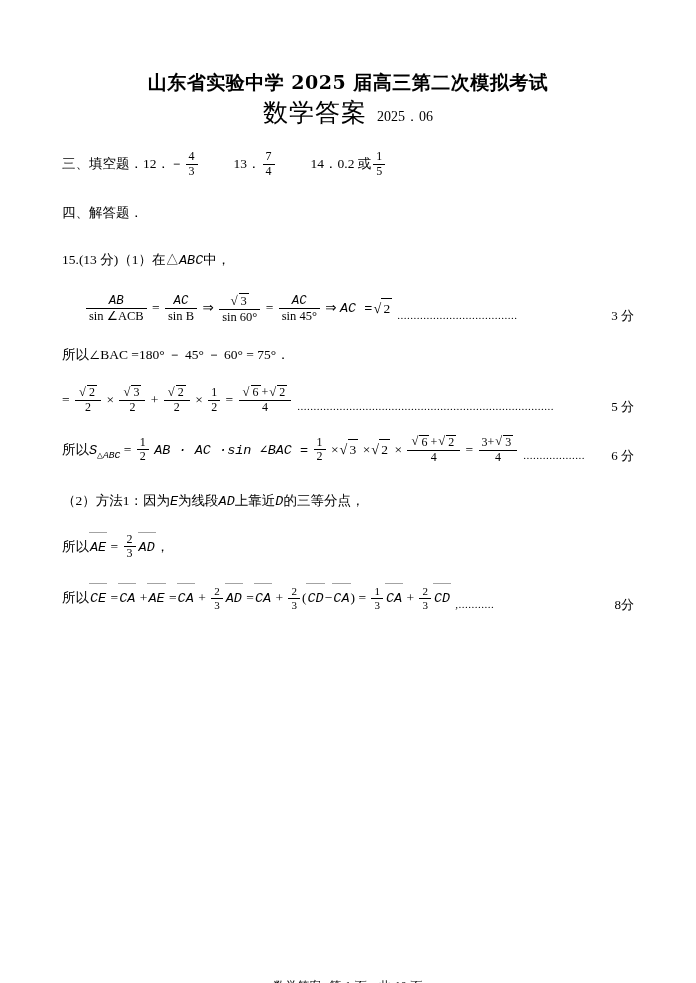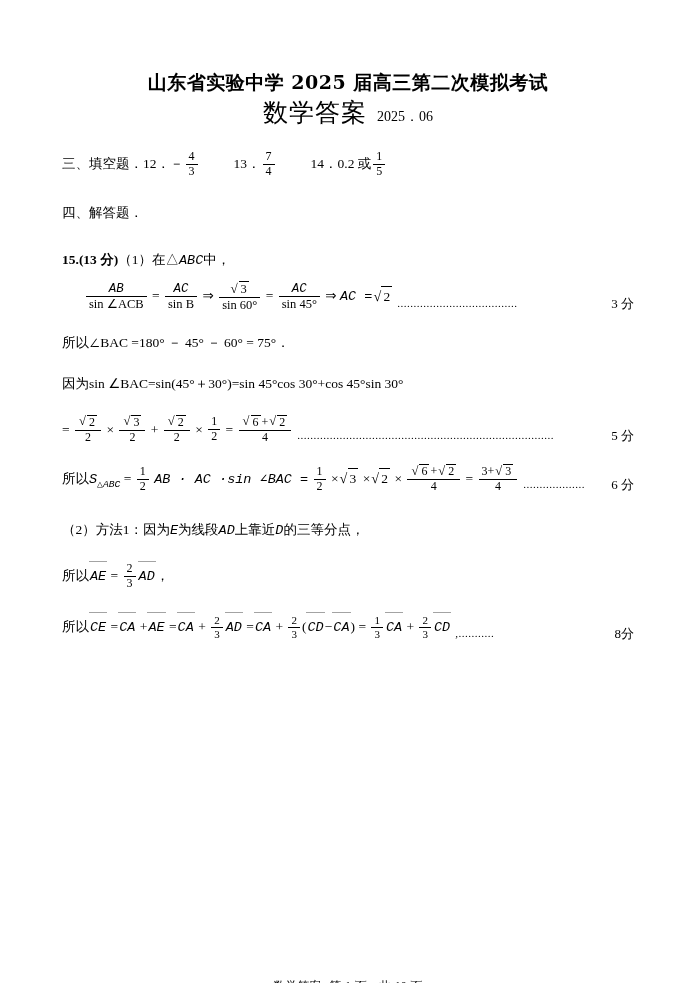--- a/index.html
+++ b/index.html
@@ -56,21 +56,21 @@
   .gap-b { display:inline-block; width: 40px; }
   .gap-c { display:inline-block; width: 34px; }
 
   .para {
     font-size: 13.5px;
     margin-top: 19px;
     line-height: 1.65;
   }
 
   .it { font-style: italic; font-family: Liberation Mono, monospace; }
-  .bold { font-weight: bold; }
+  .bold { font-weight: normal; }
 
   
   .frac {
     display: inline-block;
     vertical-align: middle;
     text-align: center;
     font-size: 12px;
     line-height: 1.15;
     margin: 0 2px;
     position: relative;
@@ -158,39 +158,38 @@
   </div>
 
   <div class="sect">
     <span class="sect-label">四、解答题．</span>
   </div>
 
   <div class="para" style="margin-top:26px">
     <span class="bold">15.(13 分)</span><span>（1）在△</span><span class="it">ABC</span><span>中，</span>
   </div>
 
-  <div class="eqline" style="margin-top:10px">
+  <div class="eqline" style="margin-top:22px">
     <span class="eq-indent"></span>
     <span class="eq-body">
       <span class="frac" style="font-size:12.5px"><span class="num it">AB</span><span class="den">sin ∠ACB</span></span>
       <span>=</span>
       <span class="frac" style="font-size:12.5px"><span class="num it">AC</span><span class="den">sin B</span></span>
       <span>⇒</span>
       <span class="frac" style="font-size:12.5px"><span class="num"><span class="sqrt"><span class="rad">√</span><span class="body">3</span></span></span><span class="den">sin 60°</span></span>
       <span>=</span>
       <span class="frac" style="font-size:12.5px"><span class="num it">AC</span><span class="den">sin 45°</span></span>
       <span>⇒</span>
       <span class="it">AC =</span><span class="sqrt"><span class="rad">√</span><span class="body">2</span></span>
     </span>
     <span class="dots">.....................................</span>
     <span class="score">3 分</span>
   </div>
 
   <div class="para">所以∠BAC =180° － 45° － 60° = 75°．</div>
-  <div class="para">因为sin ∠BAC=sin(45°＋30°)=sin 45°cos 30°+cos 45°sin 30°</div>
 
   <div class="eqline">
     <span class="eq-body">
       <span>=</span>
       <span class="frac"><span class="num"><span class="sqrt"><span class="rad">√</span><span class="body">2</span></span></span><span class="den">2</span></span>
       <span>×</span>
       <span class="frac"><span class="num"><span class="sqrt"><span class="rad">√</span><span class="body">3</span></span></span><span class="den">2</span></span>
       <span>+</span>
       <span class="frac"><span class="num"><span class="sqrt"><span class="rad">√</span><span class="body">2</span></span></span><span class="den">2</span></span>
       <span>×</span>

